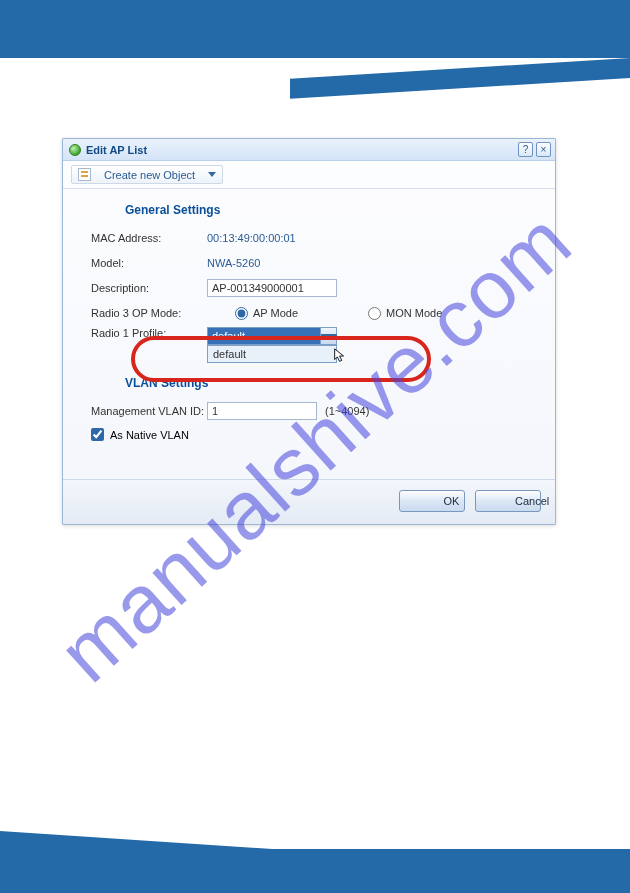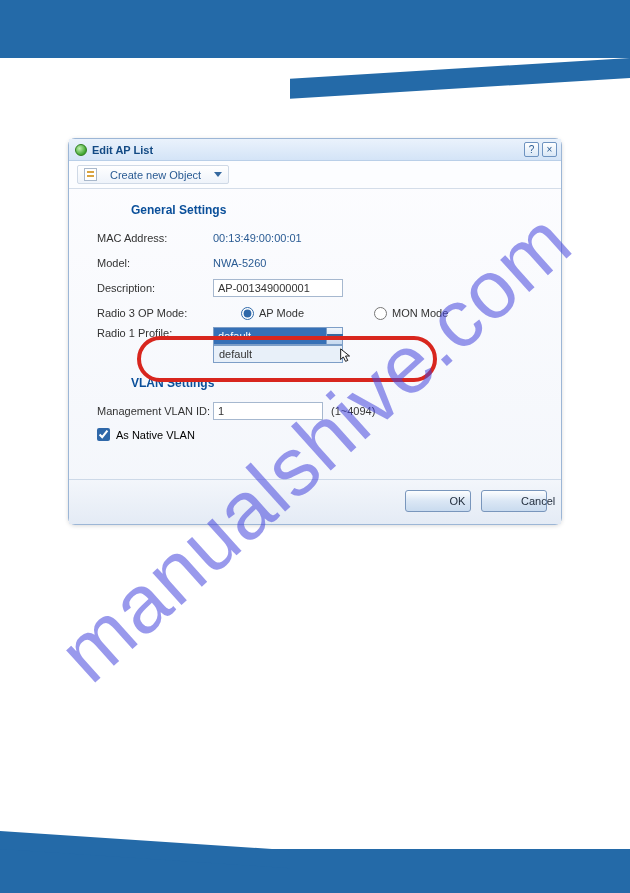--- a/index.html
+++ b/index.html
@@ -52,25 +52,25 @@
     color: rgba(70,70,220,0.55);
     white-space: nowrap;
     letter-spacing: 1px;
     z-index: 40;
     pointer-events: none;
     user-select: none;
   }
 
   .dialog {
     position: absolute;
-    left: 68px; top: 138px;
+    left: 62px; top: 138px;
     width: 494px;
     background: linear-gradient(#fdfdff,#f3f6fb);
     border: 1px solid #9cb6d6;
-    border-radius: 7px;
+    border-radius: 1px;
     box-shadow: 0 1px 4px rgba(0,0,0,0.15);
     z-index: 10;
   }
   .titlebar {
     display:flex; align-items:center; justify-content:space-between;
     height: 22px;
     padding: 0 4px 0 6px;
     background: linear-gradient(#eaf2fc,#d4e4f7);
     border-bottom: 1px solid #b9cfe8;
   }

